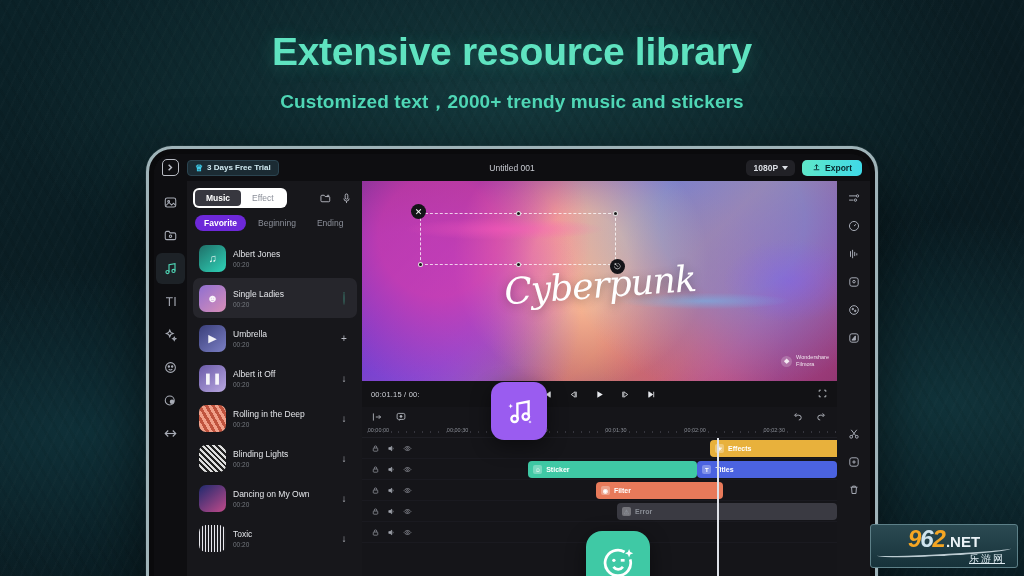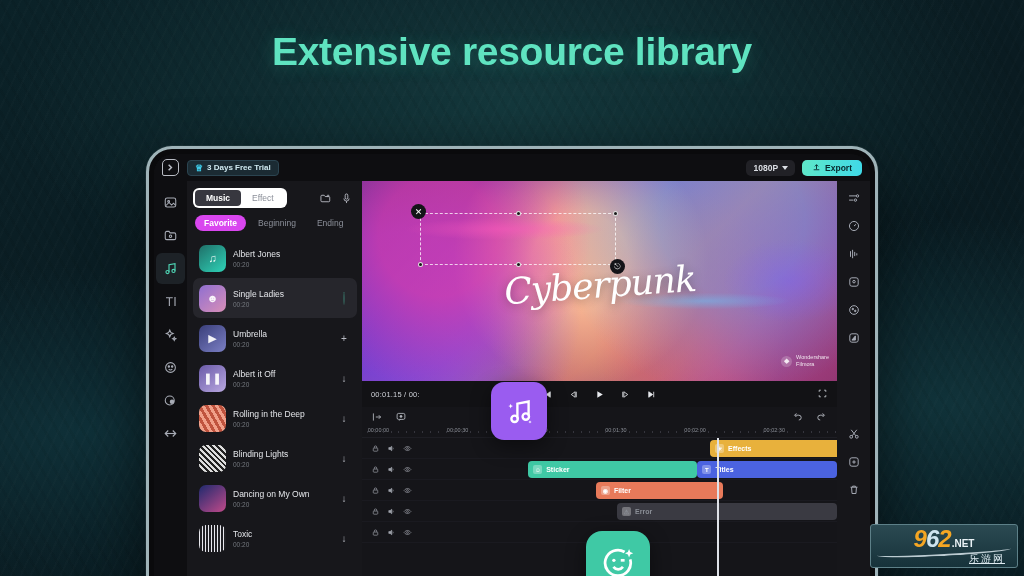--- a/index.html
+++ b/index.html
@@ -94,21 +94,21 @@
   
   #respanel { width:175px; background:#17171b; display:flex; flex-direction:column; min-width:0; }
   .tabrow { display:flex; align-items:center; padding:7px 6px 0 6px; gap:4px; }
   .segment { display:flex; background:#ffffff; border-radius:6px; padding:2px; }
   .seg-item { padding:3px 11px; font-size:8.5px; color:#8b8f99; border-radius:4px; }
   .seg-item.active { background:#37373f; color:#fff; font-weight:bold; }
   .tabrow-icons { margin-left:auto; display:flex; gap:8px; padding-right:3px; color:#b9bcc4; }
   .tabrow-icons svg { width:13px; height:13px; }
   .chiprow { display:flex; gap:3px; padding:7px 6px 5px 8px; }
   .chip { font-size:8.5px; color:#8b8f99; padding:3px 9px; border-radius:10px; white-space:nowrap; }
-  .chip.active { background:#d946ef; color:#fff; font-weight:bold; }
+  .chip.active { background:#6d28d9; color:#fff; font-weight:bold; }
   #tracklist { flex:1; overflow:hidden; padding:2px 5px 0 6px; position:relative; }
   .track { display:flex; align-items:center; gap:7px; padding:5px 6px; border-radius:7px; height:40px; }
   .track.selected { background:#26262c; }
   .thumb { width:27px; height:27px; border-radius:7px; flex-shrink:0; position:relative; overflow:hidden; display:flex; align-items:center; justify-content:center; }
   .thumb .gl { color:#fff; font-size:11px; opacity:.92; position:relative; z-index:2; }
   .tmeta { min-width:0; flex:1; }
   .tname { font-size:8.5px; color:#e4e6ea; white-space:nowrap; overflow:hidden; text-overflow:ellipsis; }
   .tdur { font-size:6.5px; color:#74787f; margin-top:2px; }
   .taction { width:14px; text-align:center; color:#b9bcc4; font-size:10px; flex-shrink:0; }
   .spinner { width:11px; height:11px; border:1.6px solid rgba(79,214,181,0.25); border-top-color:#4fd6b5; border-radius:50%; margin:0 auto; }
@@ -201,47 +201,49 @@
   .fbadge svg { width:60%; height:60%; color:#fff; }
 
   
   #logo962 {
     position:absolute; right:6px; bottom:8px; width:148px; height:44px; z-index:30;
     background:linear-gradient(180deg,#2b4a52,#16323a); border:1px solid #5d8088; border-radius:3px;
     display:flex; flex-direction:column; align-items:center; justify-content:center; overflow:hidden;
   }
   #logo962 .l-top { font-size:24px; font-weight:bold; font-style:italic; letter-spacing:-1px; line-height:1; display:flex; align-items:baseline; }
   #logo962 .l9{color:#f5a623;} #logo962 .l6{color:#cfe4ee;} #logo962 .l2{color:#f5a623;}
-  #logo962 .lnet{color:#eaf2f6; font-size:10px; font-weight:bold; font-style:normal; letter-spacing:0; margin-left:1px;}
+  #logo962 .lnet{color:#eaf2f6; font-size:15px; font-weight:bold; font-style:normal; letter-spacing:0; margin-left:1px;}
   #logo962 .l-bot { font-size:10px; color:#dce9ef; letter-spacing:2px; margin-top:1px; align-self:flex-end; margin-right:12px;text-decoration:underline; }
   #logo962 .swoosh { position:absolute; left:6px; right:6px; bottom:11px; height:8px; border-radius:50%;
     border-bottom:2px solid #d9e6ec; transform:rotate(-3deg); opacity:.85; }
 </style>
 </head>
 <body>
 
 <div id="bg"></div>
 
 <div id="headline">
   <div class="h1">Extensive resource library</div>
+  <div class="h2">Customized text，2000+ trendy music and stickers</div>
 </div>
 
 <div id="tablet">
  <div id="screen">
 
   <div id="topbar">
     <div class="home-ic">
       <svg viewBox="0 0 16 16" fill="none" stroke="currentColor" stroke-width="1.6">
             <path d="M6 5l3 3-3 3"></path>
           </svg>
     </div>
     <div class="trial">
       <span class="crown">♕</span>
       <span>3 Days Free Trial</span>
     </div>
+    <div id="proj-title">Untitled 001</div>
     <div class="topright">
       <div class="res-sel">
         <span>1080P</span>
         <span class="caret"></span>
       </div>
       <div class="export-btn">
         <svg viewBox="0 0 16 16" fill="none" stroke="currentColor" stroke-width="1.6" style="width:9px;height:9px">
               <path d="M8 11V3M5 6l3-3 3 3M3 12h10"></path>
             </svg>
         <span>Export</span>

